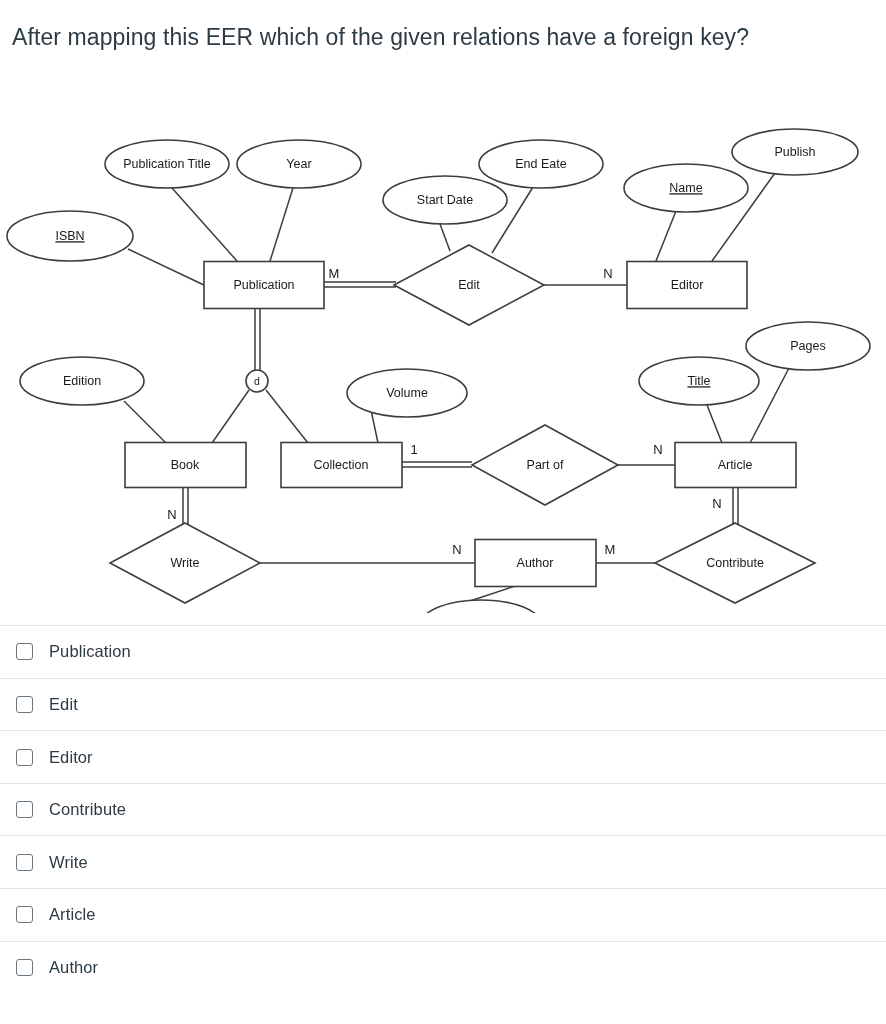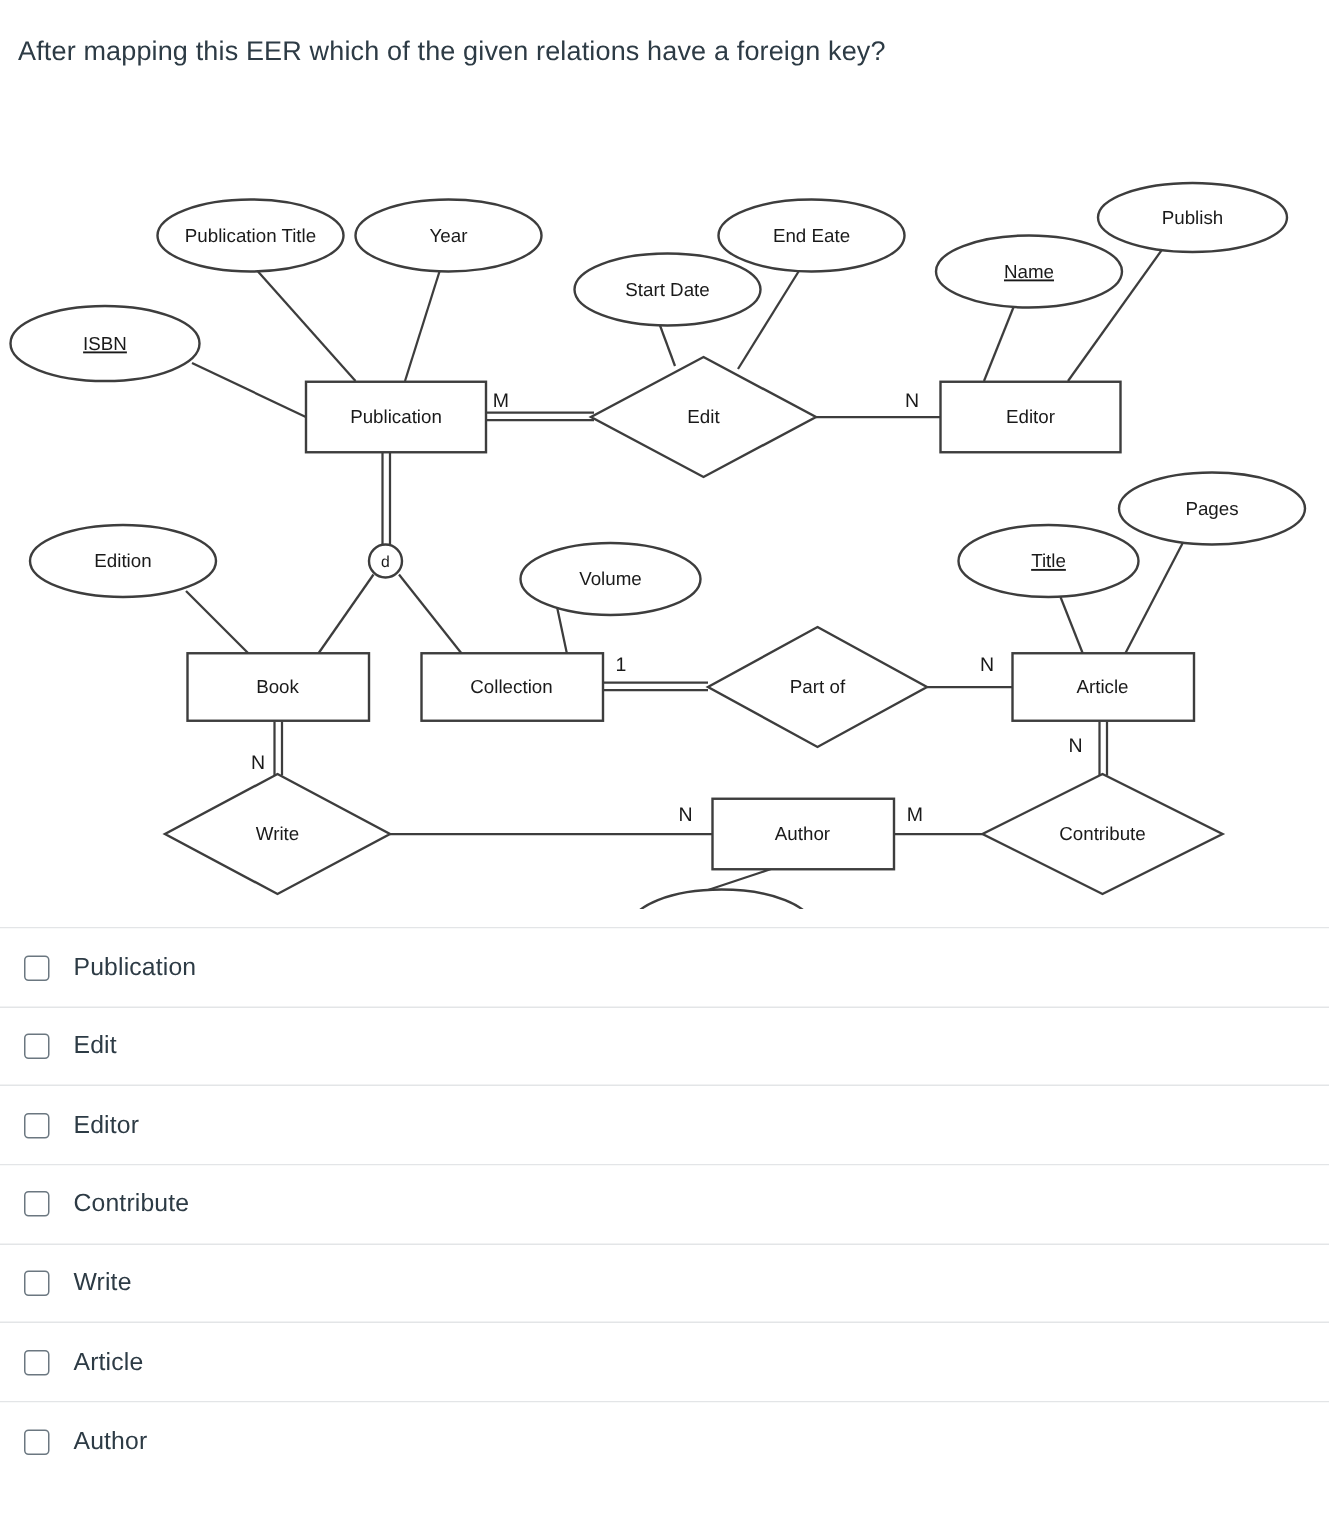--- a/index.html
+++ b/index.html
@@ -12,21 +12,21 @@
     width: 886px;
     height: 1024px;
     font-family: "Liberation Sans", sans-serif;
     color: #2d3b45;
     overflow: hidden;
   }
   .question-wrap {
     padding: 0;
   }
   #question-text {
-    font-size: 18px;
+    font-size: 23px;
     line-height: 1.35;
     color: #2d3b45;
     padding: 22px 12px 0 12px;
     letter-spacing: 0.1px;
   }
   #diagram-area {
     width: 886px;
     height: 560px;
     position: relative;
   }

